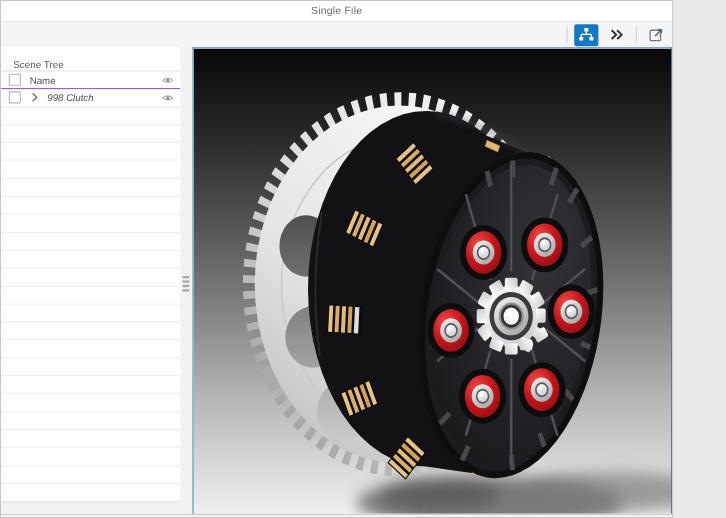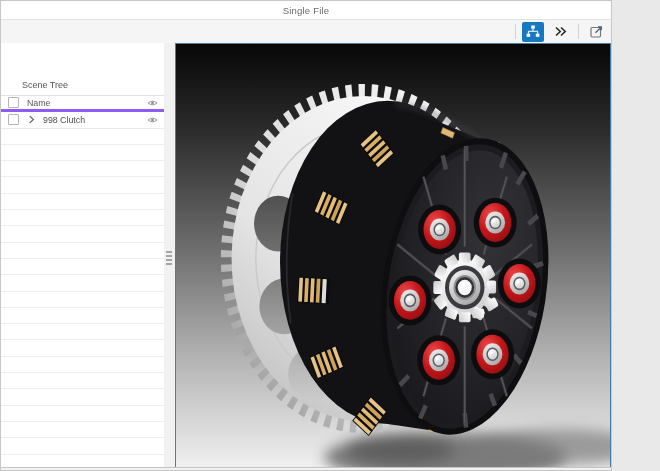--- a/index.html
+++ b/index.html
@@ -9,25 +9,25 @@
   .titlebar .title{font-size:9.5px;color:#6a6a6a;letter-spacing:.2px;}
   
   .toolbar{height:23px;background:#f5f5f6;display:flex;align-items:center;justify-content:flex-end;padding-right:4px;gap:6px;}
   .tb-sep{width:1px;height:15px;background:#d2d2d2;}
   .tb-btn{width:22px;height:20px;border-radius:2px;display:flex;align-items:center;justify-content:center;cursor:pointer;}
   .tb-btn.active{background:#1778c2;}
   .tb-btn svg{display:block;}
   
   .content{display:flex;height:424px;}
   .panel{width:163px;background:#ffffff;display:flex;flex-direction:column;overflow:hidden;}
-  .panel-header{height:21px;border-bottom:1px solid #e0e0e0;display:flex;align-items:center;padding-left:21px;flex:0 0 auto;margin-top:31px;}
+  .panel-header{height:21px;border-bottom:1px solid #e0e0e0;display:flex;align-items:flex-end;padding-left:11px;flex:0 0 auto;}
   .panel-header span{font-size:9px;color:#555;}
   .tree-head,.tree-row{height:16.3px;box-sizing:border-box;display:flex;align-items:center;padding:0 6px 0 7px;flex:0 0 auto;}
-  .tree-head{border-bottom:3px solid #8b5cf6;}
-  .tree-row{border-bottom:1px solid #e9e9e9;}
+  .tree-head{border-bottom:1px solid #8b5cf6;}
+  .tree-row{border-bottom:1px solid #e9e9e9;font-style:italic;}
   .tree-row.empty{border-bottom:1px solid #ededed;}
   .cbx{width:9px;height:9px;border:1px solid #b5b5b5;border-radius:1px;background:#fff;flex:0 0 auto;}
   .tree-label{font-size:8.8px;color:#4c4c4c;margin-left:8px;white-space:nowrap;}
   .head-label{font-size:8.8px;color:#555;margin-left:8px;}
   .spacer{flex:1;}
   .eye{display:flex;align-items:center;flex:0 0 auto;cursor:pointer;}
   .chev{display:flex;align-items:center;margin-left:9px;flex:0 0 auto;cursor:pointer;}
   .panel-footer{flex:1;background:#f1f1f1;border-top:1px solid #e6e6e6;}
   .rows-wrap{flex:0 0 auto;display:flex;flex-direction:column;}
   

